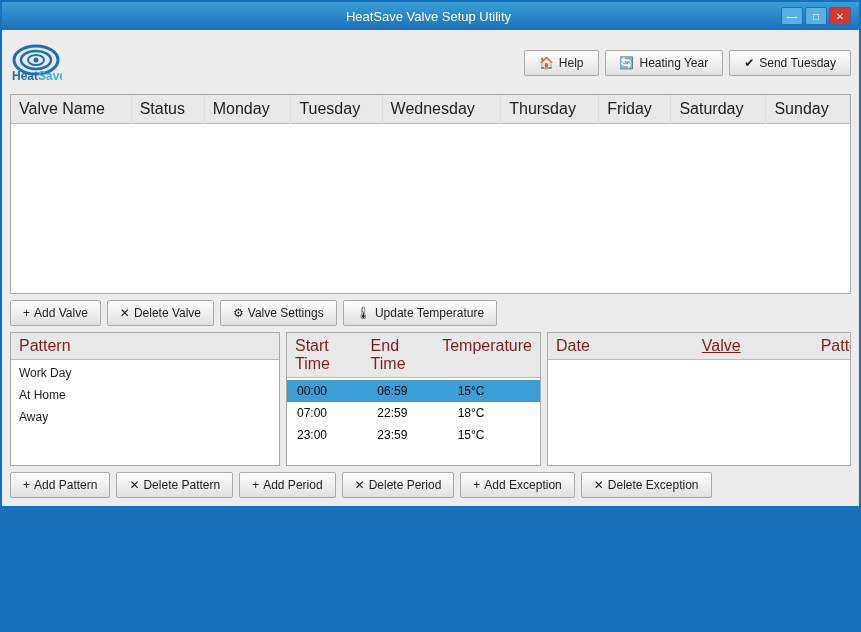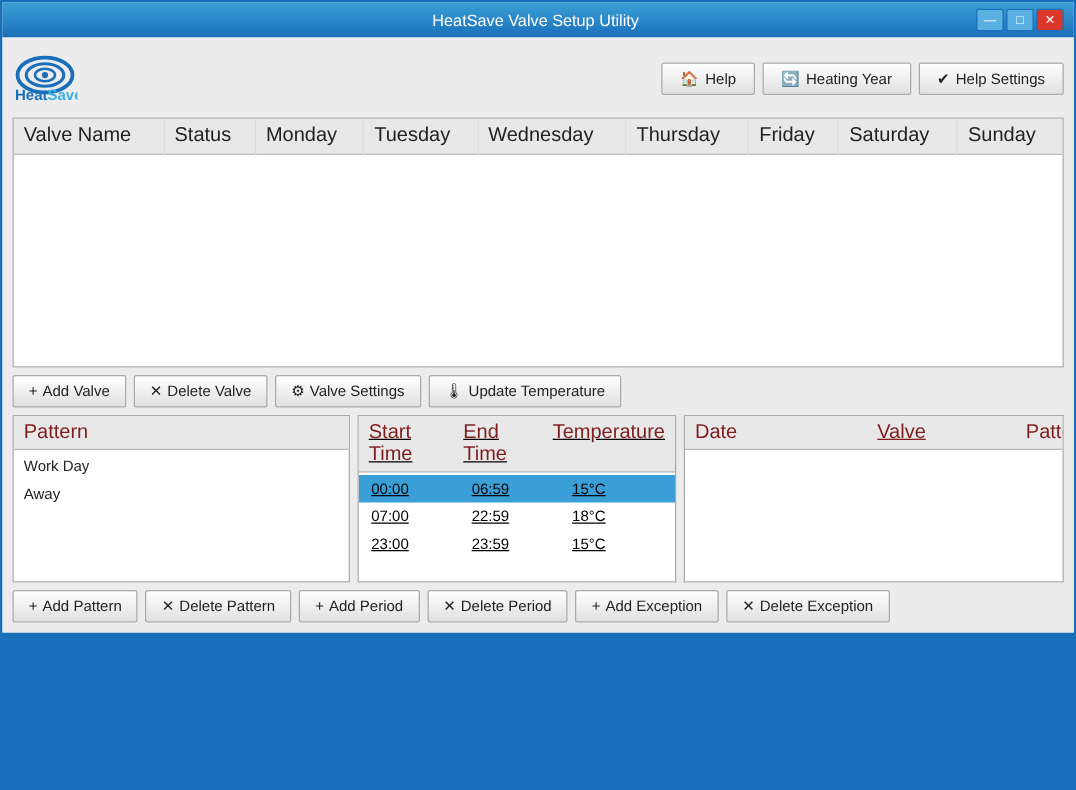--- a/index.html
+++ b/index.html
@@ -168,21 +168,20 @@
       flex-direction: column;
       overflow: hidden;
     }
 
     .panel-left {
       flex: 0 0 270px;
     }
 
     .panel-mid {
       flex: 0 0 255px;
-      text-decoration: underline;
     }
 
     .panel-right {
       flex: 1;
     }
 
     .panel-header {
       background: #e8e8e8;
       border-bottom: 1px solid #bbb;
       padding: 4px 8px;
@@ -275,21 +274,21 @@
         <button class="header-btn">
           <span>🏠</span>
           <span>Help</span>
         </button>
         <button class="header-btn">
           <span>🔄</span>
           <span>Heating Year</span>
         </button>
         <button class="header-btn">
           <span>✔</span>
-          <span>Help Settings</span>
+          <span>Send Tuesday</span>
         </button>
       </div>
     </div>
 
     <div class="main-table-area">
       <table class="data-table">
         <thead>
           <tr>
             <th>Valve Name</th>
             <th>Status</th>
@@ -327,20 +326,21 @@
     </div>
 
     <div class="bottom-panels">
 
       <div class="panel panel-left">
         <div class="panel-header">
           <span>Pattern</span>
         </div>
         <div class="panel-body">
           <div class="list-item">Work Day</div>
+          <div class="list-item">At Home</div>
           <div class="list-item">Away</div>
         </div>
       </div>
 
       <div class="panel panel-mid">
         <div class="panel-header">
           <span>Start Time</span>
           <span>End Time</span>
           <span>Temperature</span>
         </div>

